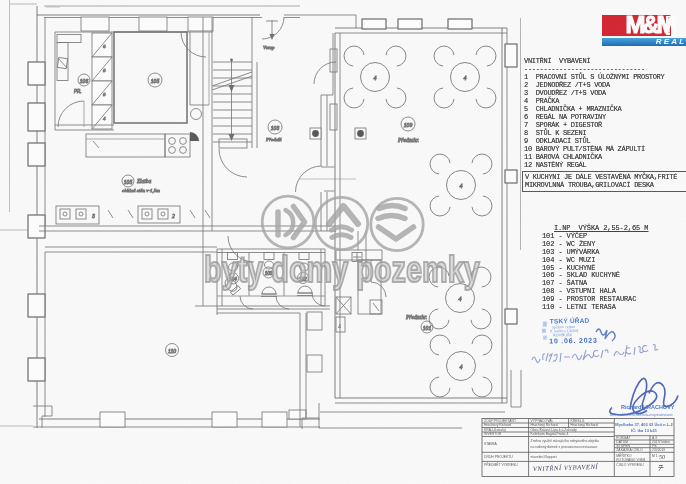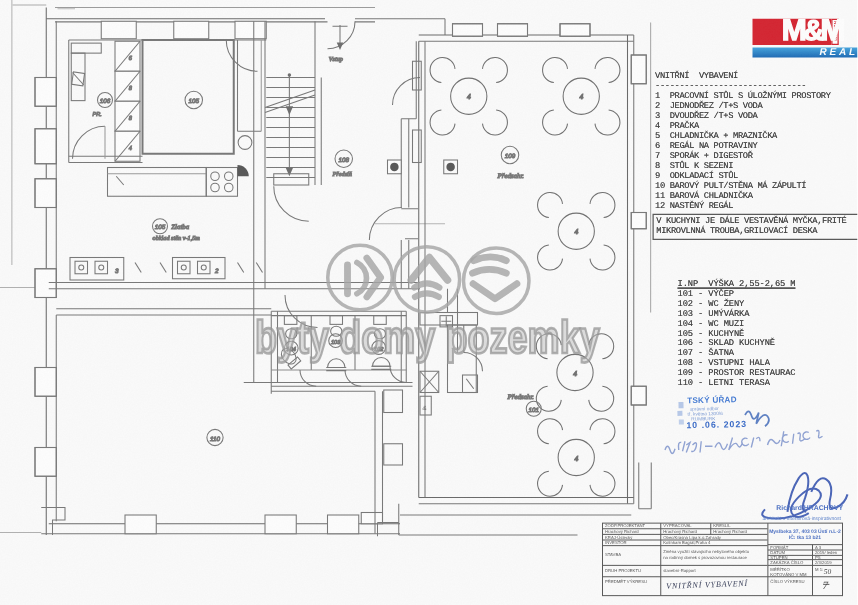--- a/index.html
+++ b/index.html
@@ -365,21 +365,21 @@
 5  CHLADNIČKA + MRAZNIČKA
 6  REGÁL NA POTRAVINY
 7  SPORÁK + DIGESTOŘ
 8  STŮL K SEZENI
 9  ODKLADACÍ STŮL
 10 BAROVÝ PULT/STĚNA MÁ ZÁPULTÍ
 11 BAROVÁ CHLADNIČKA
 12 NASTĚNÝ REGÁL</div>
 <div class="mono" style="left:522px;top:171px;width:170px;border:1px solid #555;padding:1px 0 2px 2px;font-size:7px;line-height:8.2px;letter-spacing:-0.3px;">V KUCHYNI JE DÁLE VESTAVĚNÁ MYČKA,FRITÉ
 MIKROVLNNÁ TROUBA,GRILOVACÍ DESKA</div>
-<div class="mono" style="left:542px;top:225px;font-size:7px;line-height:7.9px;letter-spacing:-0.1px;"><span style="text-decoration:underline;">I.NP  VÝŠKA 2,55-2,65 M</span>
+<div class="mono" style="left:542px;top:225px;font-size:7px;line-height:7.9px;letter-spacing:-0.1px;"><span style="text-decoration:underline;margin-left:12px;">I.NP  VÝŠKA 2,55-2,65 M</span>
 101 - VÝČEP
 102 - WC ŽENY
 103 - UMÝVÁRKA
 104 - WC MUZI
 105 - KUCHYNĚ
 106 - SKLAD KUCHYNĚ
 107 - ŠATNA
 108 - VSTUPNI HALA
 109 - PROSTOR RESTAURAC
 110 - LETNI TERASA</div>

